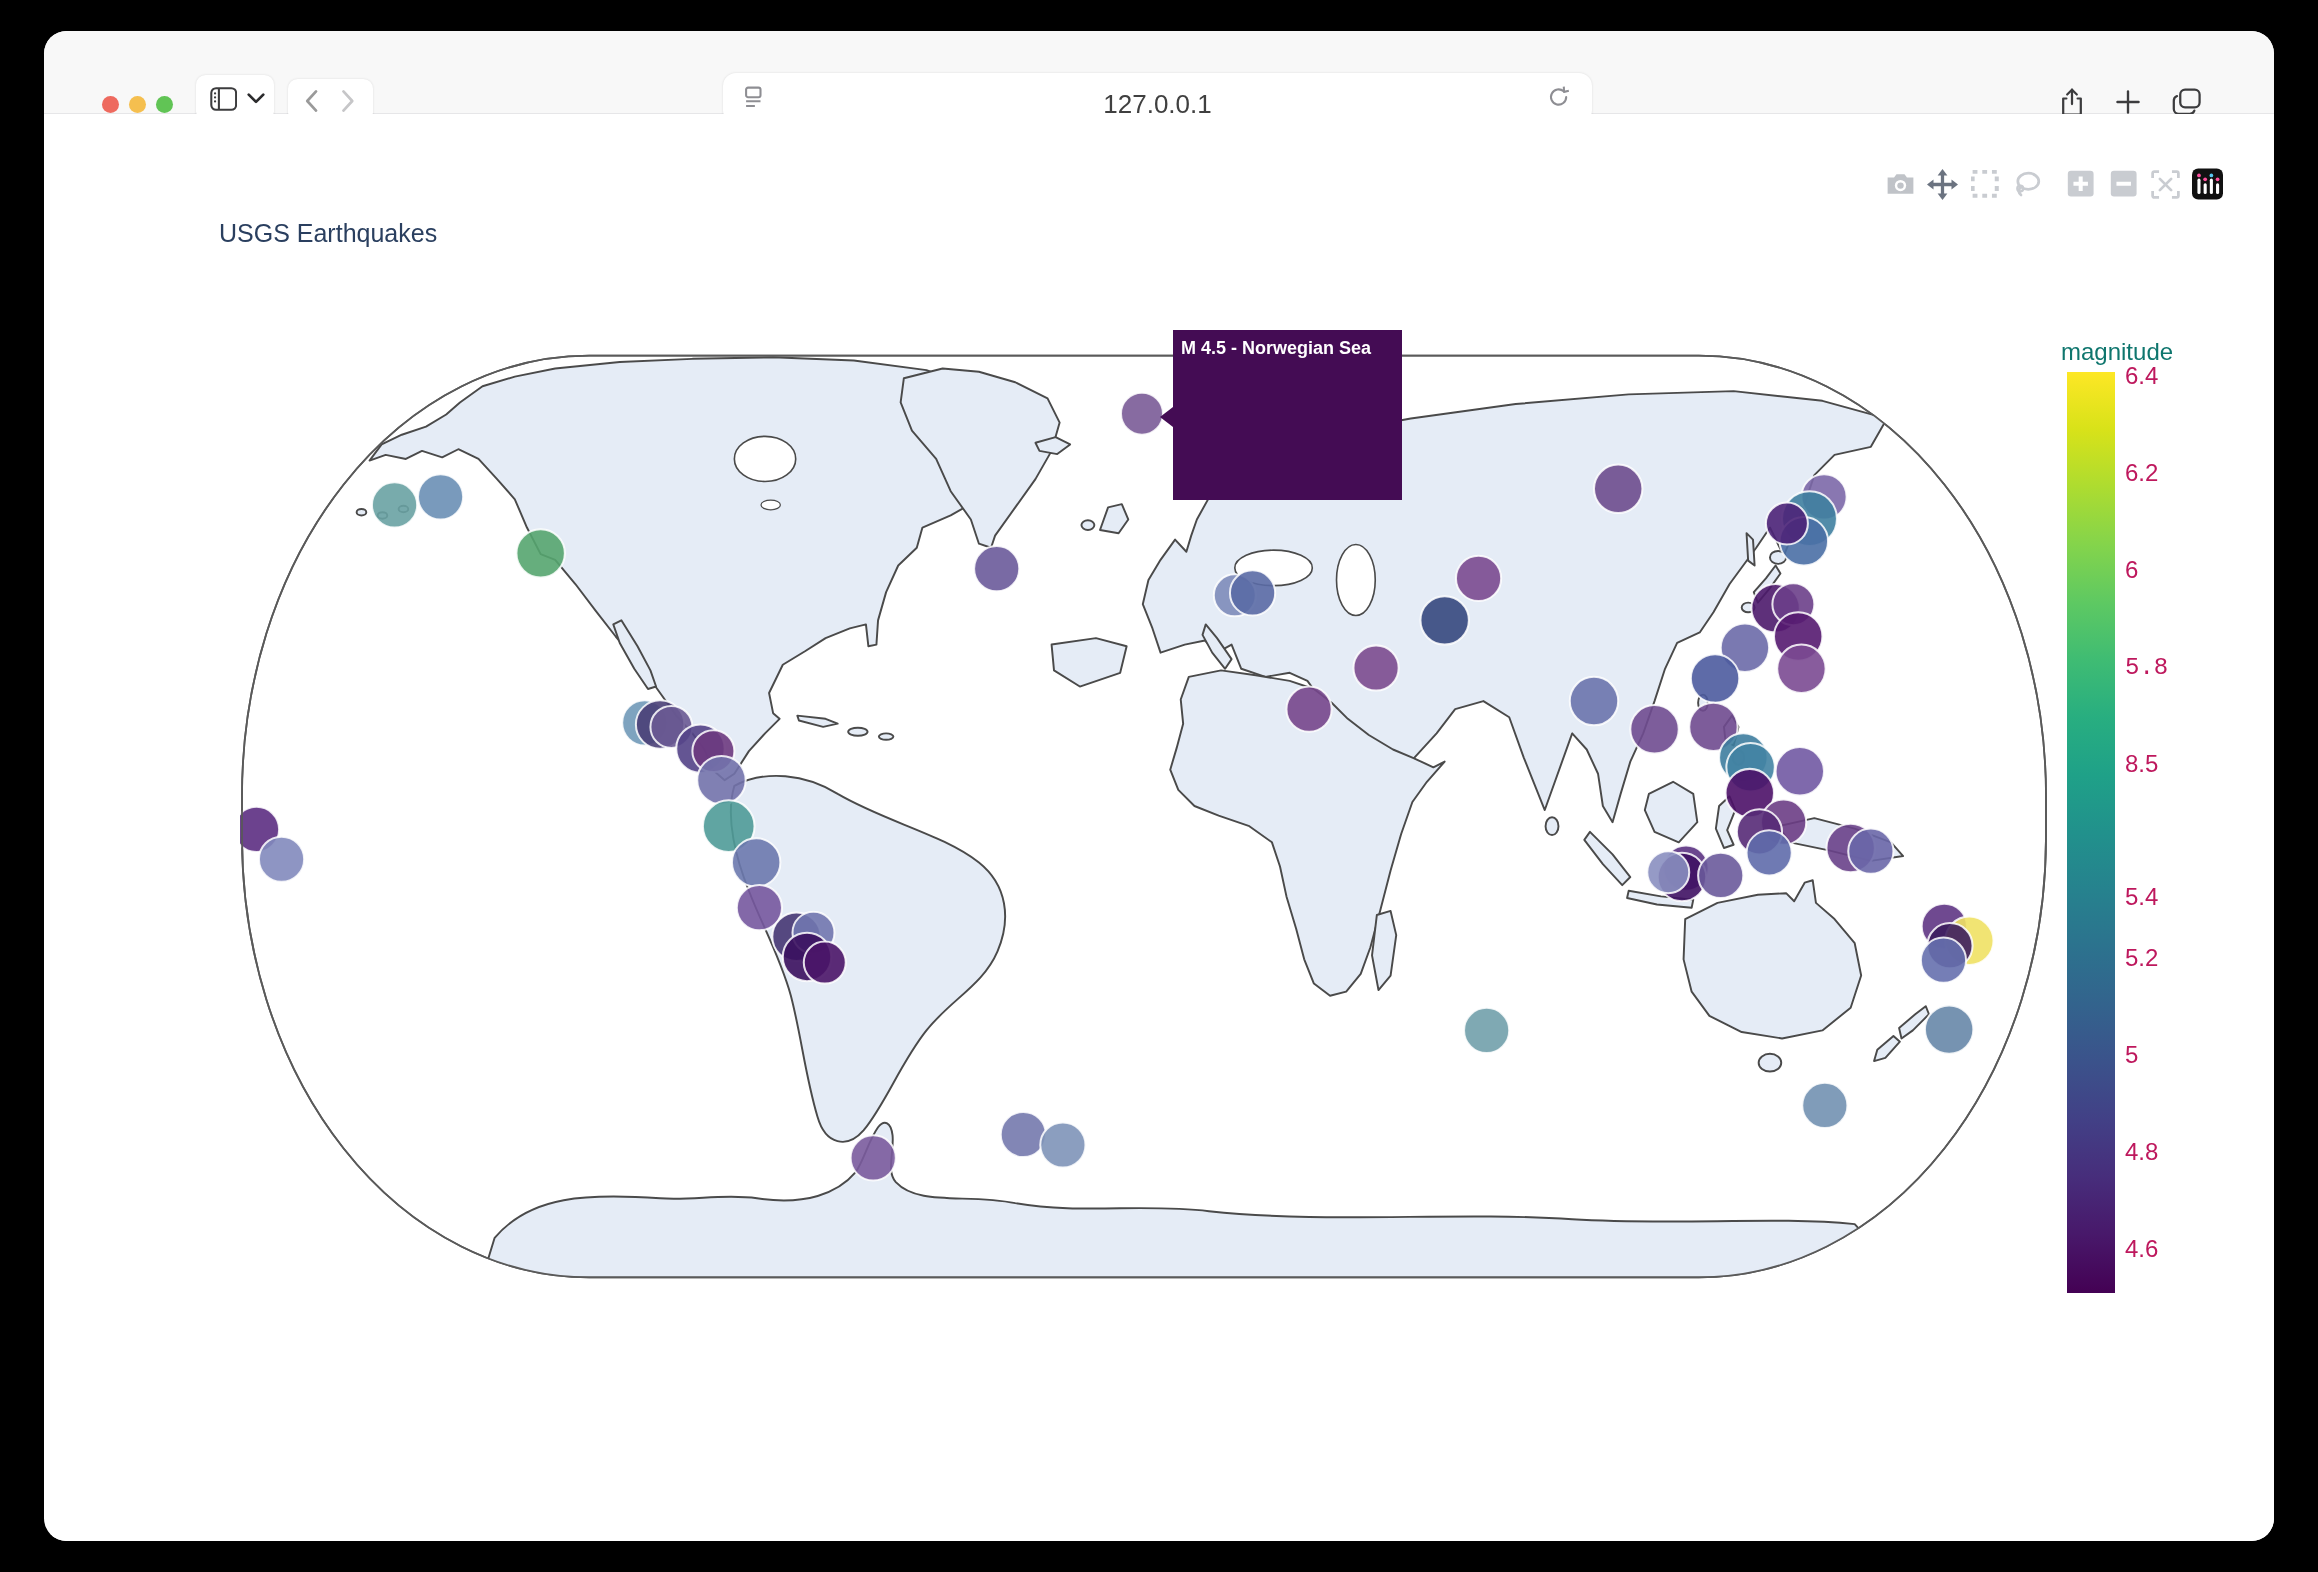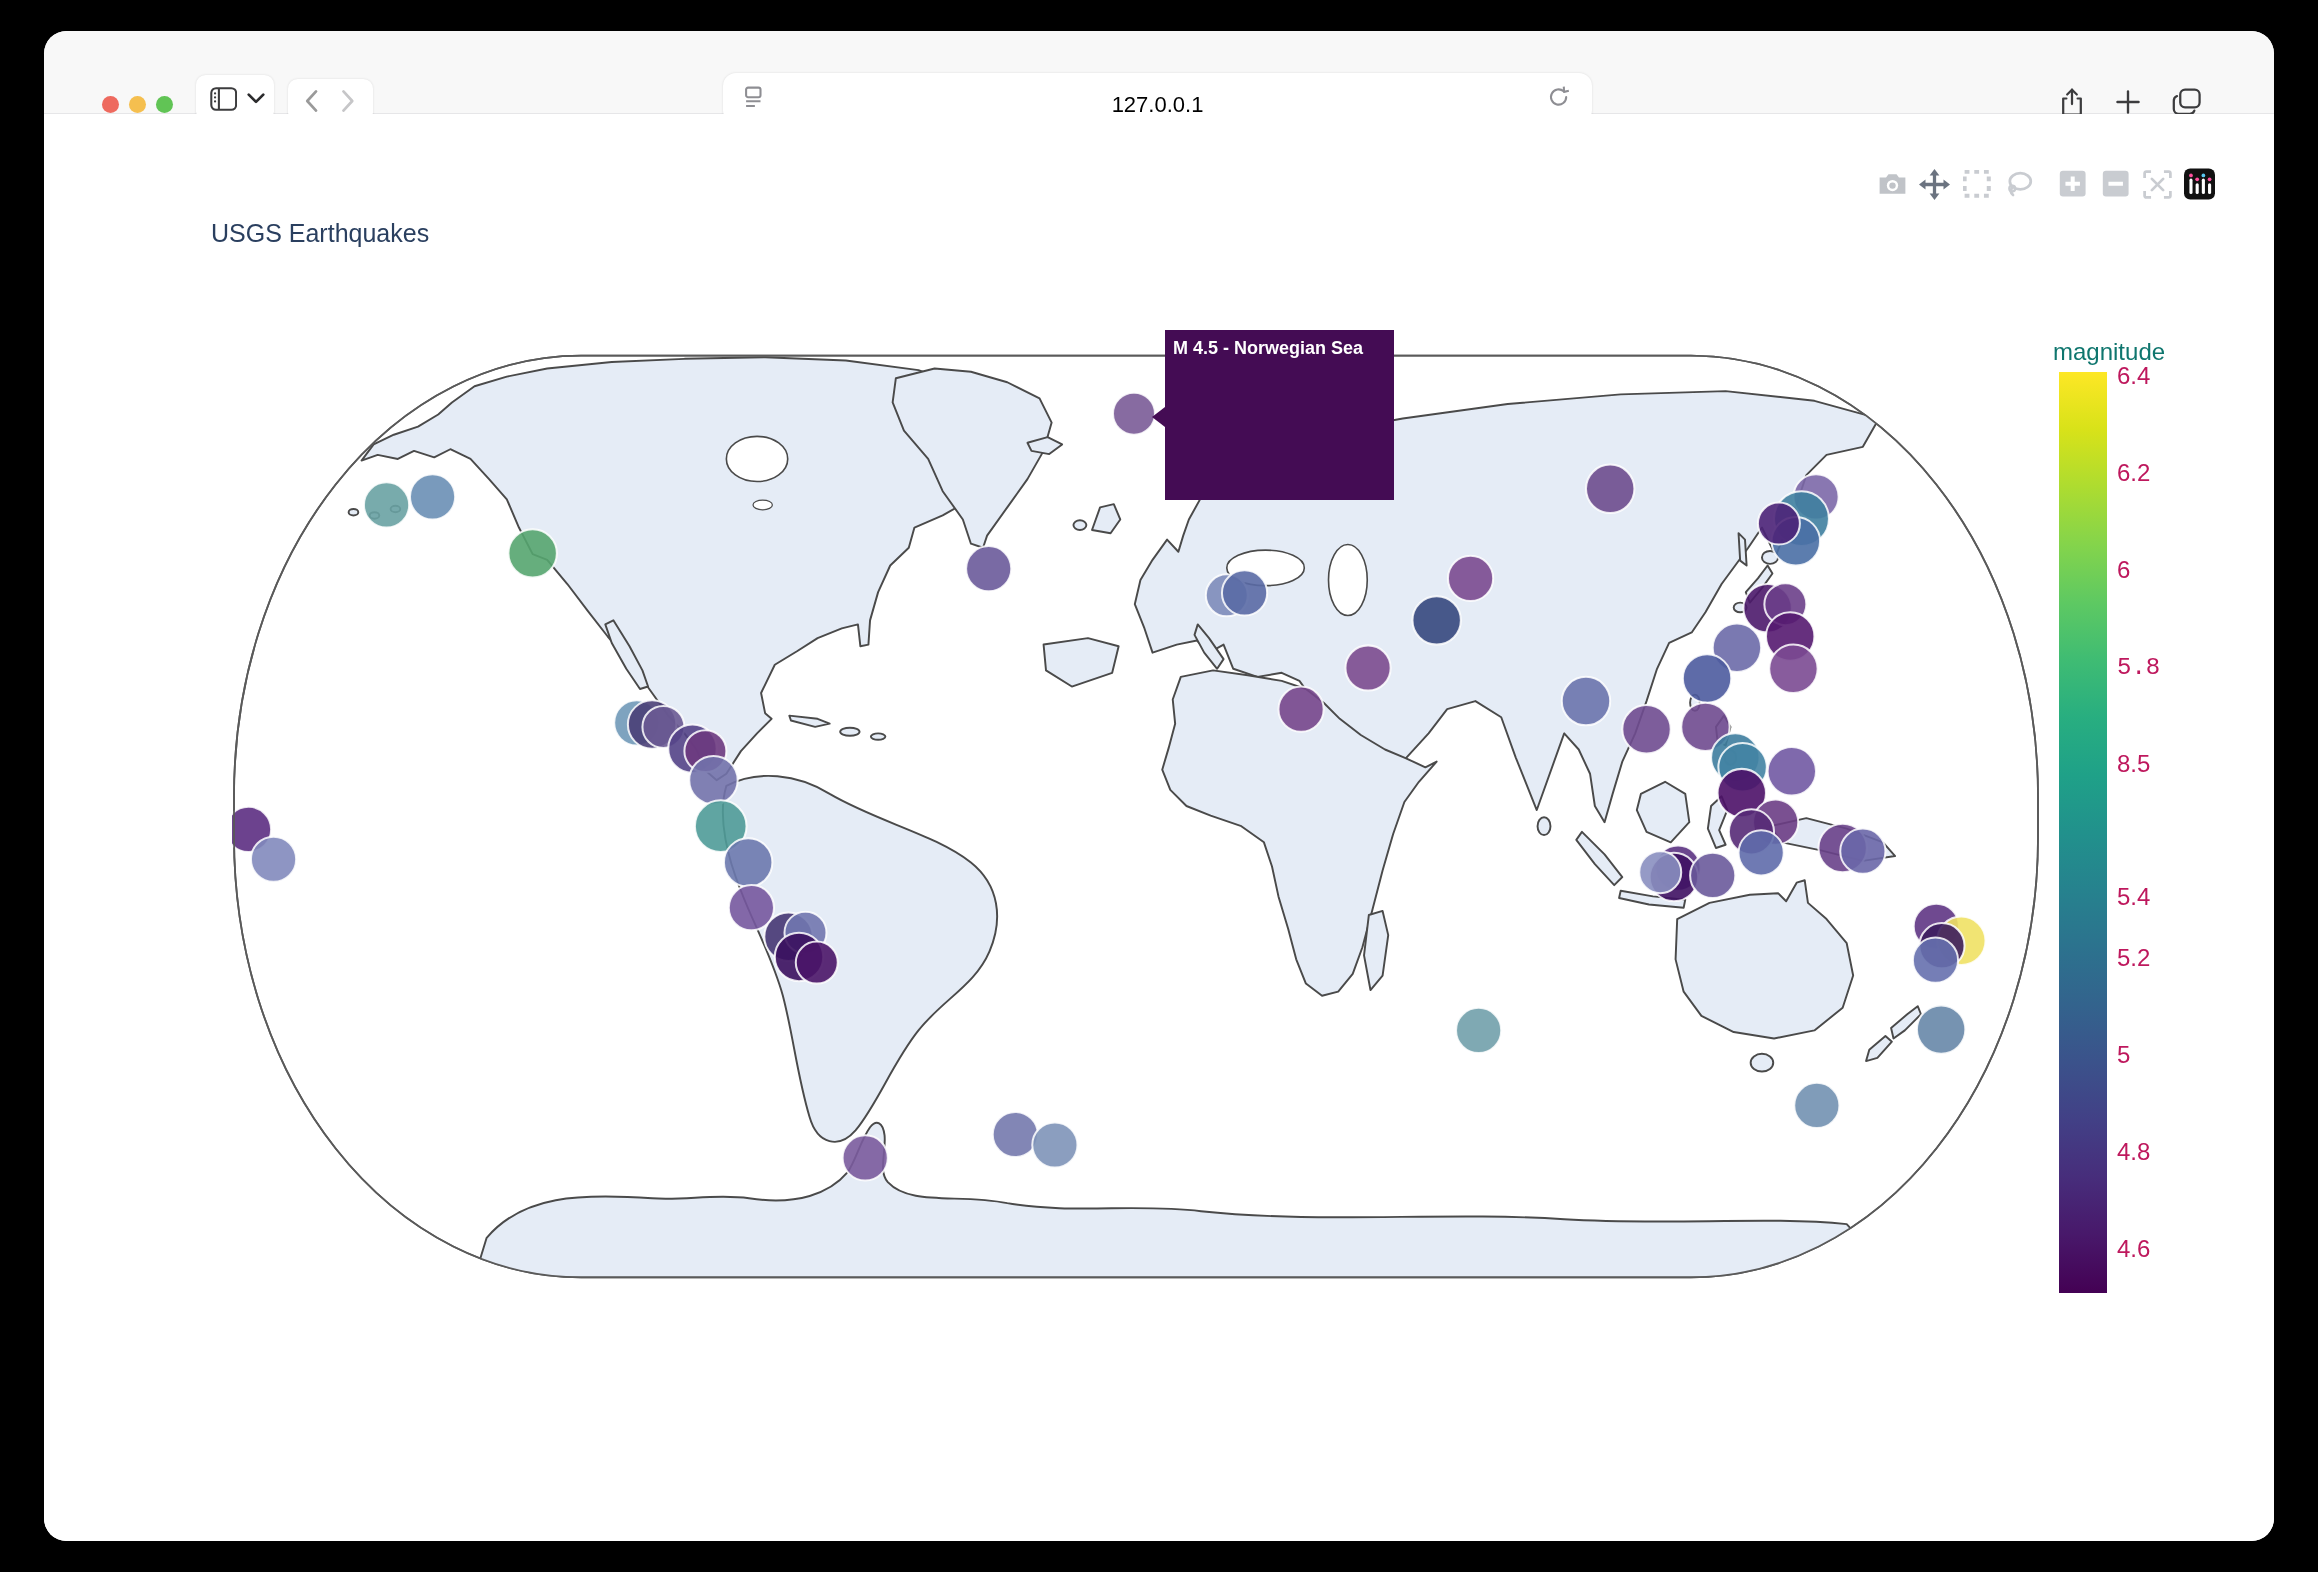--- a/index.html
+++ b/index.html
@@ -8,23 +8,23 @@
   .toolbar{position:absolute;left:0;top:0;width:100%;height:82px;background:#f8f8f8;border-bottom:0.8px solid #e6e6e8;}
   .tl{position:absolute;top:65px;width:17px;height:17px;border-radius:50%;}
   .tl.red{left:58px;background:#ee6a5f;}
   .tl.yellow{left:85px;background:#f5bf4f;}
   .tl.green{left:112px;background:#61c455;}
   .pill{position:absolute;background:#ffffff;border-radius:9.7px;box-shadow:0 0.8px 2.4px rgba(0,0,0,.12);}
   .sidebar-pill{left:152px;top:44px;width:78px;height:46px;}
   .nav-pill{left:244px;top:48px;width:85px;height:43px;}
   .icon-btn{position:absolute;display:flex;align-items:center;justify-content:center;color:#3c3c3e;}
   .url-pill{left:679px;top:42px;width:869px;height:50px;border-radius:13px;display:flex;align-items:center;justify-content:center;}
-  .url-text{font-size:22px;color:#000000;margin-top:13px;}
+  .url-text{font-size:26px;color:#404040;margin-top:13px;}
   .url-icon{position:absolute;color:#8e8e93;}
-  .content{position:absolute;left:0;top:83px;width:100%;height:1427px;background:#fff;}
+  .content{position:absolute;left:8px;top:83px;width:100%;height:1427px;background:#fff;}
   .plot-title{position:absolute;left:167px;top:105px;font-size:25px;color:#2a3f5f;}
   
   .modebar{position:absolute;left:1833px;top:53px;height:34px;display:flex;align-items:center;gap:11.3px;}
   .mb{width:31px;height:31px;display:flex;align-items:center;justify-content:center;}
   .mb svg{display:block;}
   
   .map-wrap{position:absolute;left:188px;top:240px;width:1808px;height:925px;}
   
   .cbar{position:absolute;left:2015px;top:258px;width:48px;height:921px;}
   .cbar-title{position:absolute;left:2009px;top:224px;font-size:24px;color:#0f766e;}

